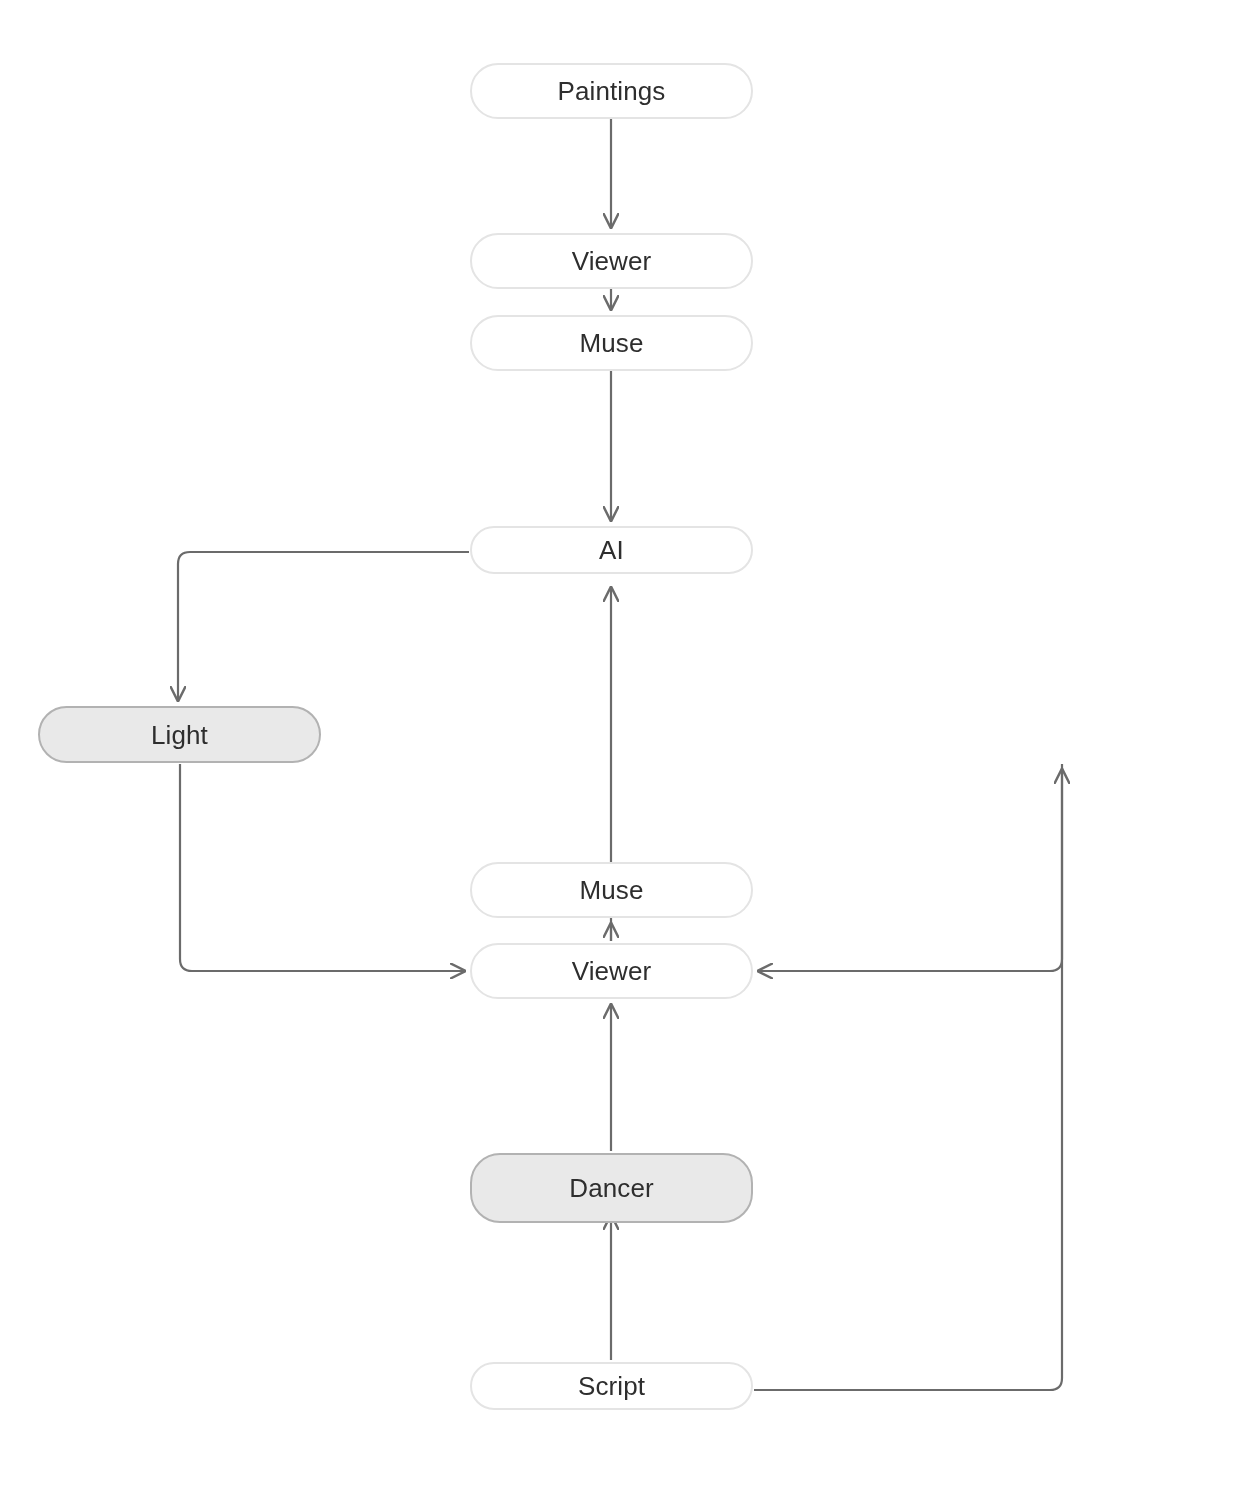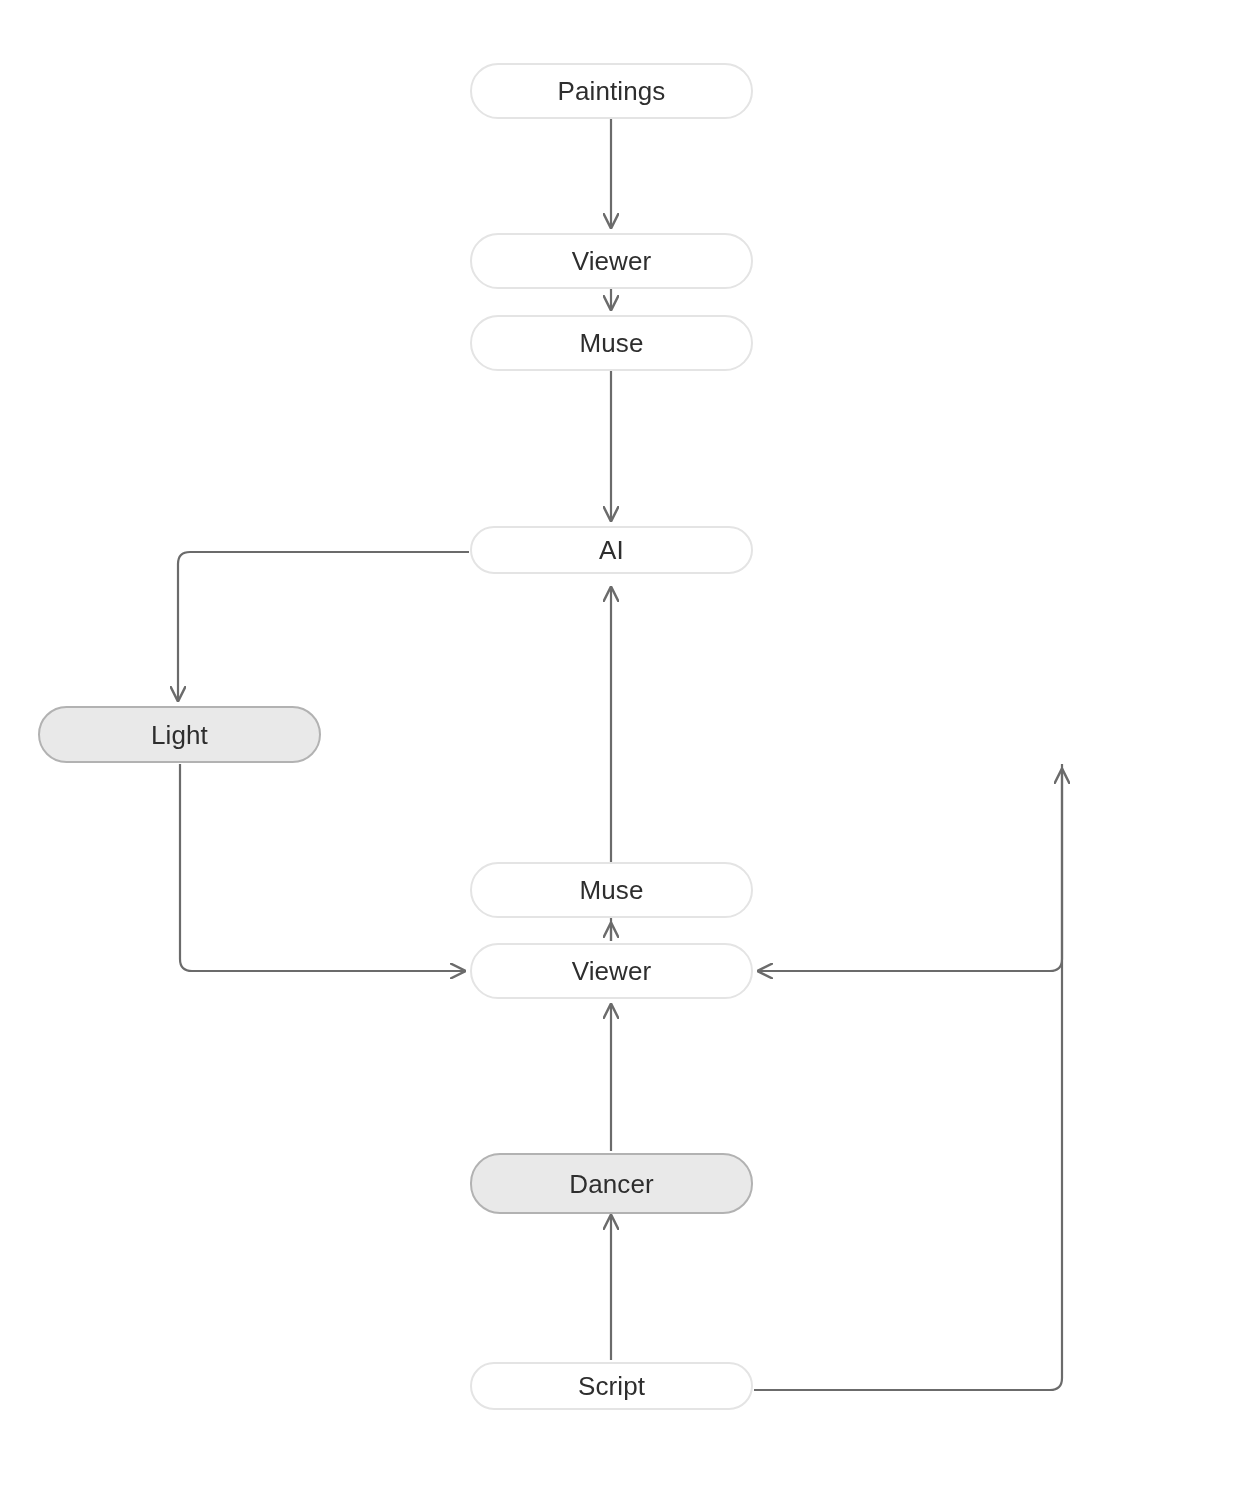--- a/index.html
+++ b/index.html
@@ -110,21 +110,21 @@
 
 
   <div class="flow-node plain" style="left:470px; top:862px; width:283px; height:56px;">
     <span class="node-label">Muse</span>
   </div>
 
   <div class="flow-node plain" style="left:470px; top:943px; width:283px; height:56px;">
     <span class="node-label">Viewer</span>
   </div>
 
-  <div class="flow-node highlight" style="left:470px; top:1153px; width:283px; height:61px;">
+  <div class="flow-node highlight" style="left:470px; top:1153px; width:283px; height:70px;">
     <span class="node-label">Dancer</span>
   </div>
 
   <div class="flow-node plain" style="left:470px; top:1362px; width:283px; height:48px;">
     <span class="node-label">Script</span>
   </div>
 
 </div>
 
 </body></html>

